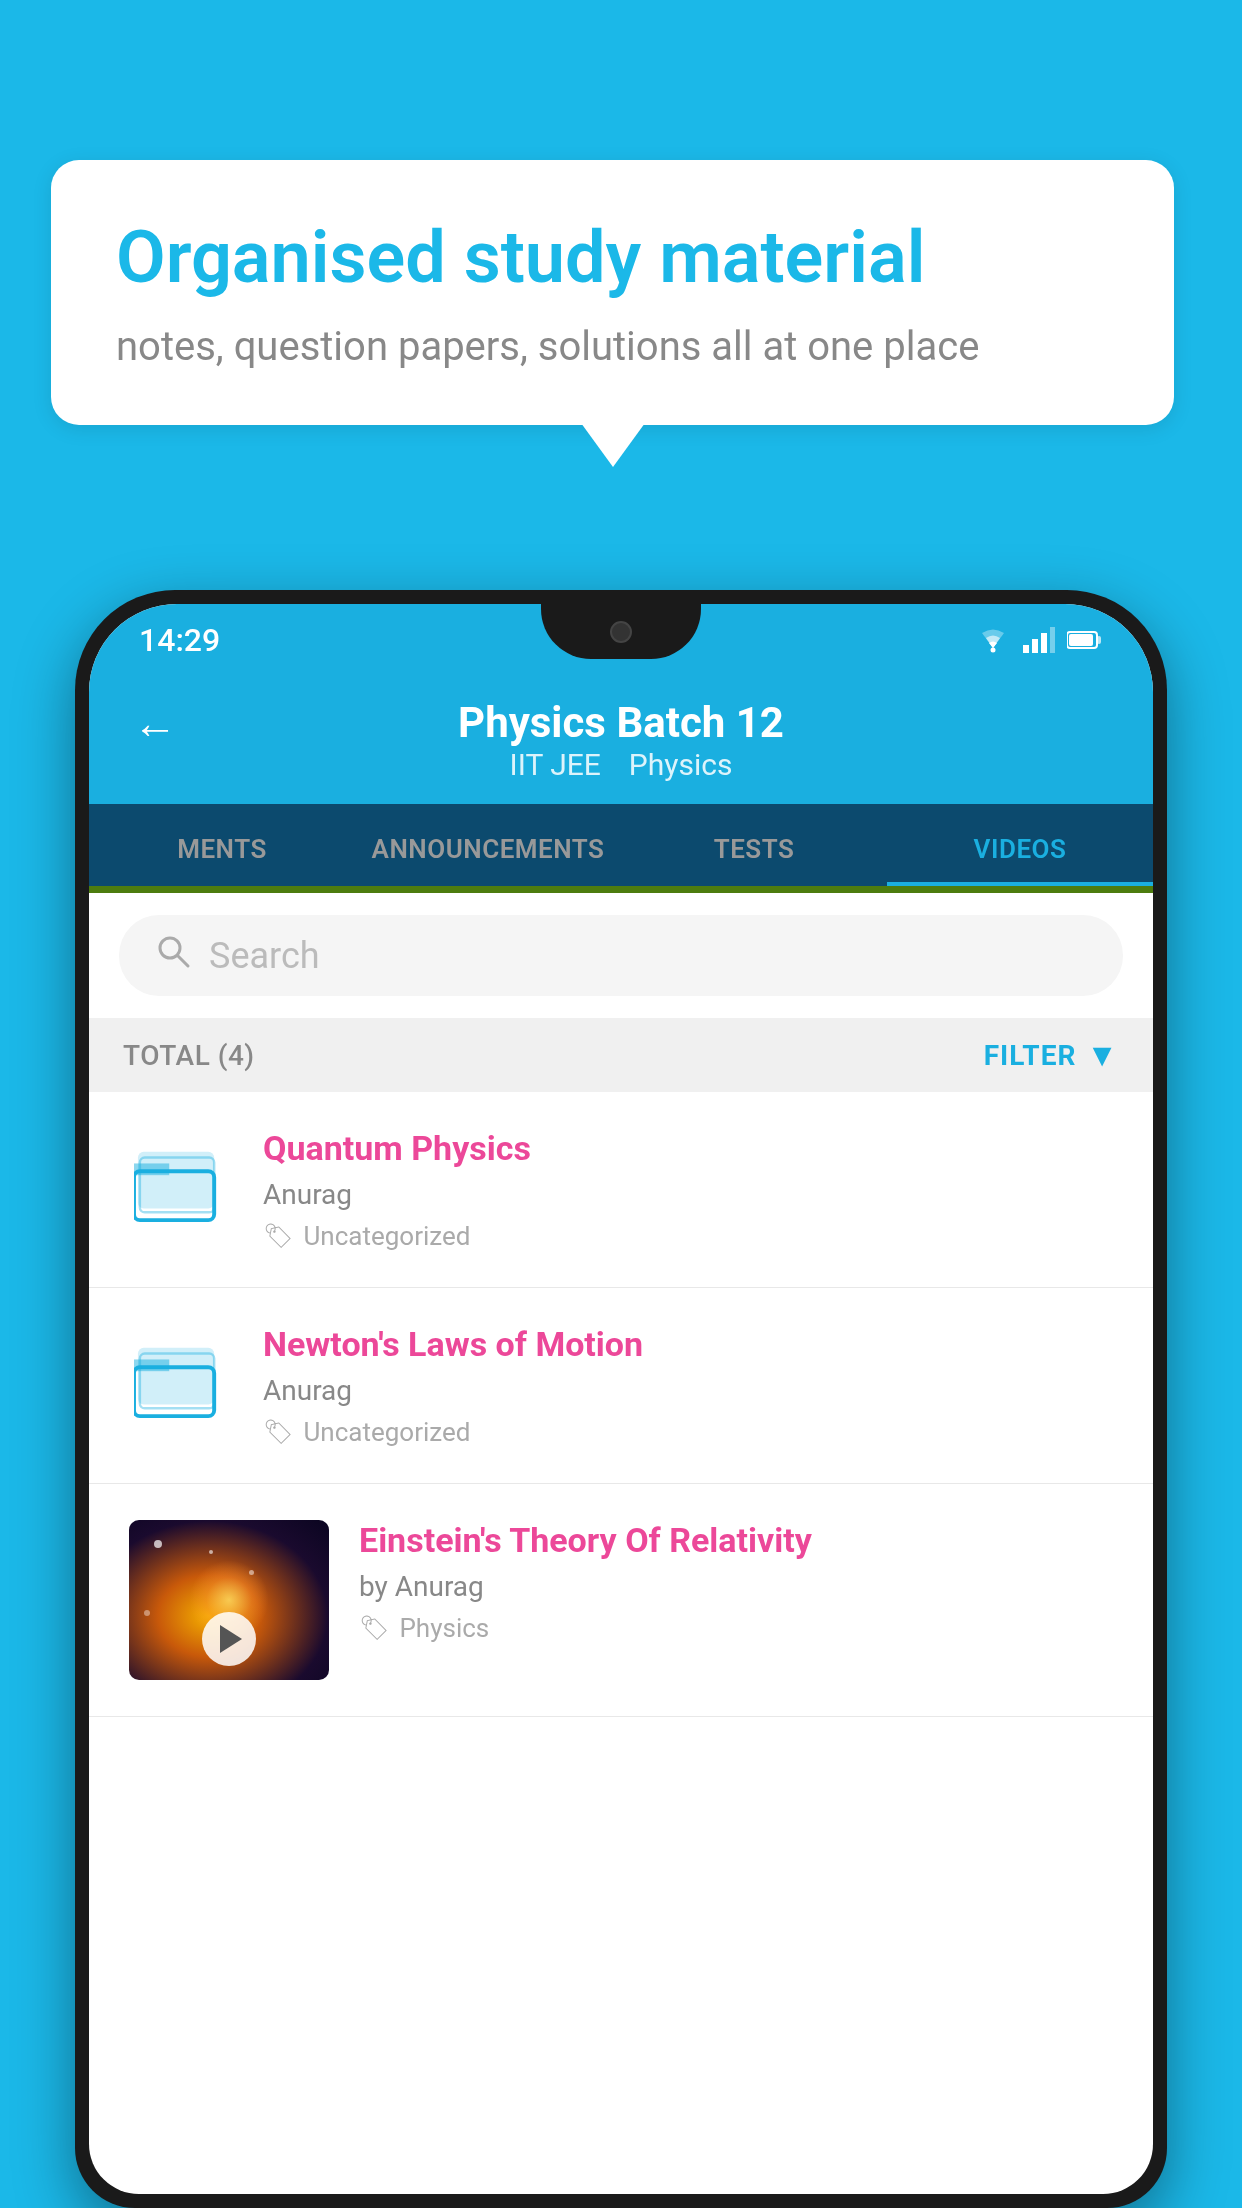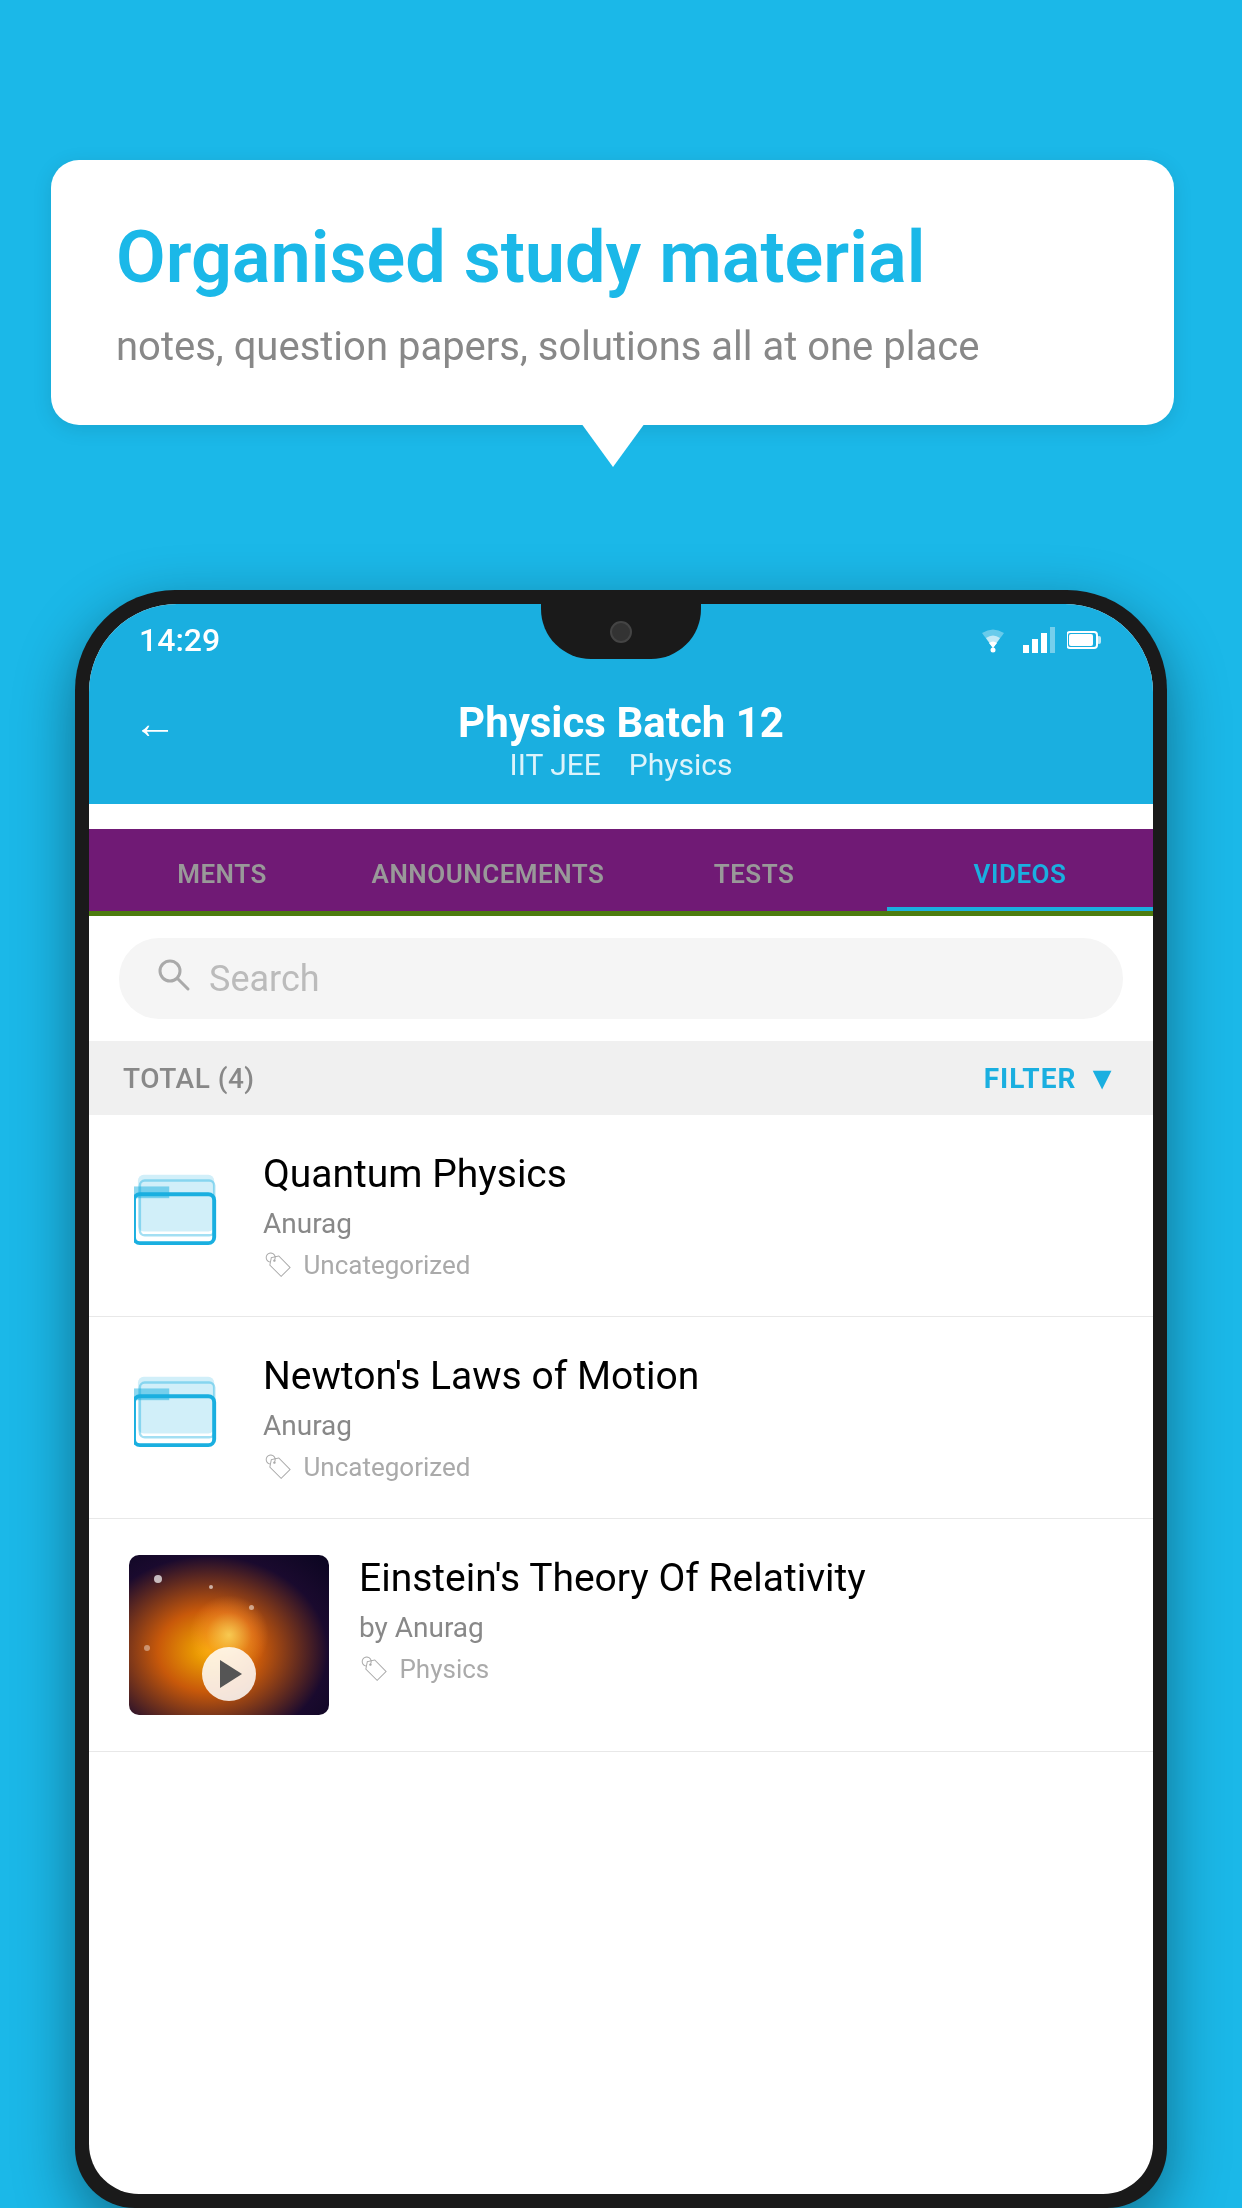--- a/index.html
+++ b/index.html
@@ -161,25 +161,24 @@
       margin-top: 0;
     }
 
     .header-tag {
       color: rgba(255,255,255,0.85);
       font-size: 30px;
     }
 
     
     .tabs-bar {
-      background: #701a75;
-      display: flex;
-      border-bottom: 5px solid #4d7c0f;
+      background: #0c4a6e;
+      display: flex;
+      border-bottom: 7px solid #4d7c0f;
       overflow: hidden;
-      margin-top: 25px;
     }
 
     .tab-item {
       flex: 1;
       text-align: center;
       padding: 30px 10px 22px 10px;
       font-size: 26px;
       font-weight: 600;
       color: #999;
       letter-spacing: 0.5px;
@@ -282,23 +281,23 @@
     .folder-svg {
       width: 88px;
       height: 80px;
     }
 
     .video-info {
       flex: 1;
     }
 
     .video-title {
-      font-size: 39px;
-      font-weight: 400;
-      color: #000000;
+      font-size: 34px;
+      font-weight: 700;
+      color: #ec4899;
       margin-bottom: 10px;
     }
 
     .video-author {
       font-size: 28px;
       color: #888;
       margin-bottom: 10px;
     }
 
     .video-tag-row {

